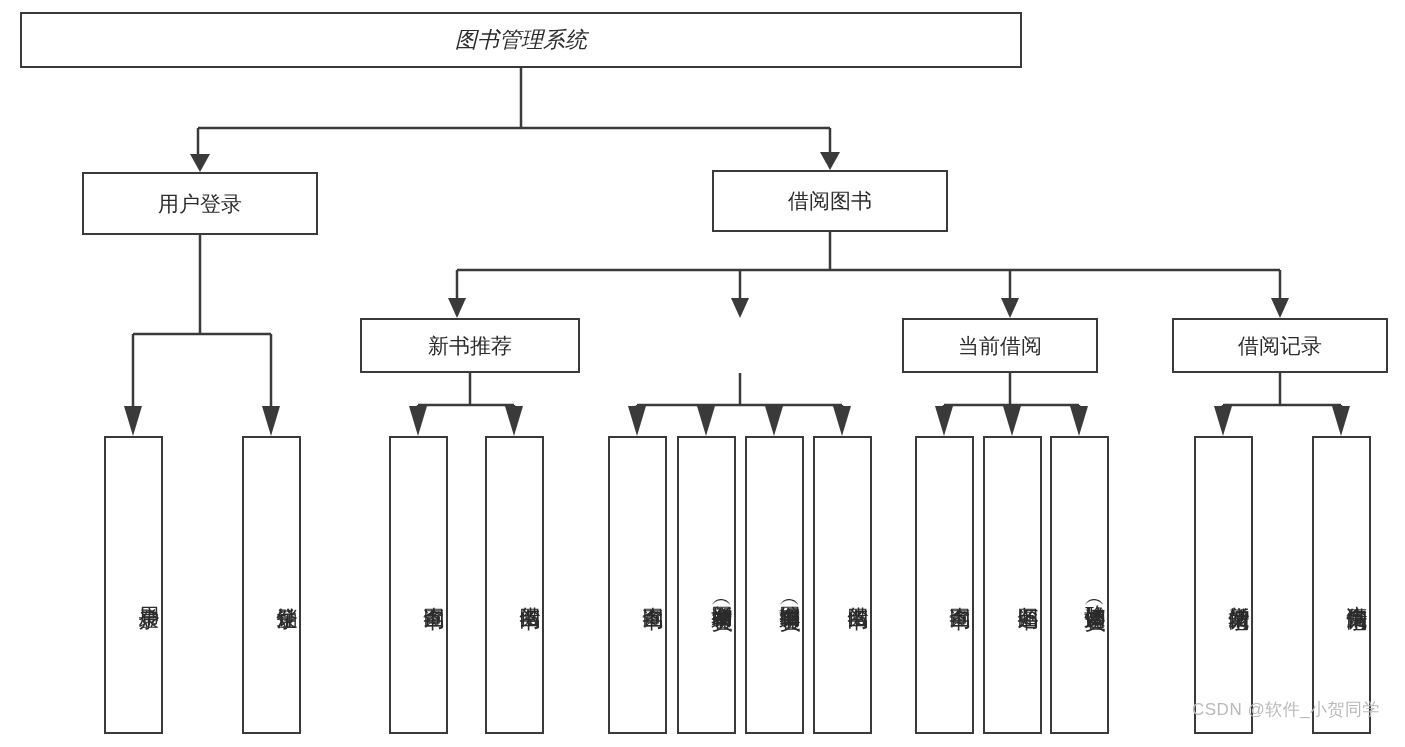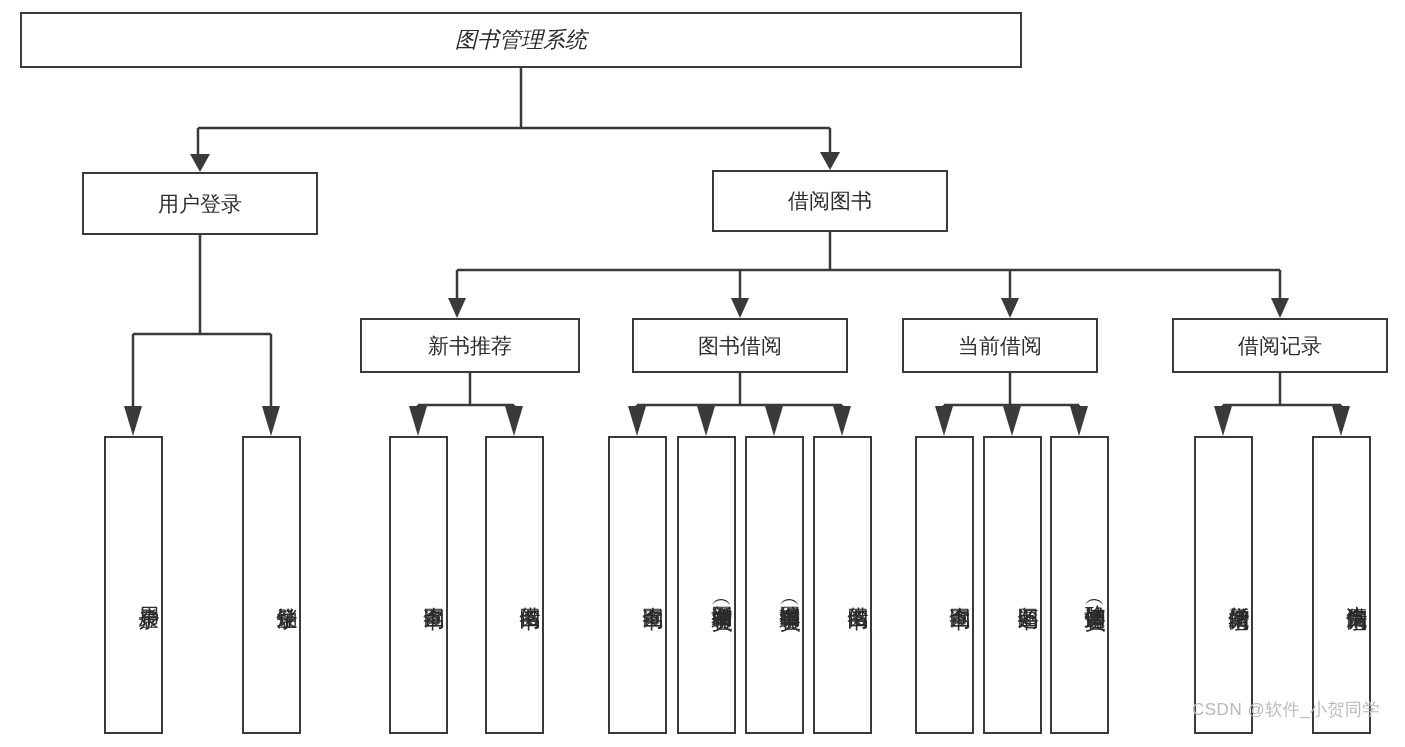--- a/index.html
+++ b/index.html
@@ -129,23 +129,20 @@
   <div class="node horiz" style="left:82px;top:172px;width:236px;height:63px;">
     <span class="lbl">用户登录</span>
   </div>
   <div class="node horiz" style="left:712px;top:170px;width:236px;height:62px;">
     <span class="lbl">借阅图书</span>
   </div>
 
   <div class="node horiz" style="left:360px;top:318px;width:220px;height:55px;">
     <span class="lbl">新书推荐</span>
   </div>
-  <div class="node horiz" style="left:632px;top:318px;width:216px;height:55px;">
-    <span class="lbl">图书借阅</span>
-  </div>
   <div class="node horiz" style="left:902px;top:318px;width:196px;height:55px;">
     <span class="lbl">当前借阅</span>
   </div>
   <div class="node horiz" style="left:1172px;top:318px;width:216px;height:55px;">
     <span class="lbl">借阅记录</span>
   </div>
 
   <div class="node vert" style="left:104px;top:436px;width:59px;height:298px;">
     <span class="lbl">用户登录</span>
   </div>

